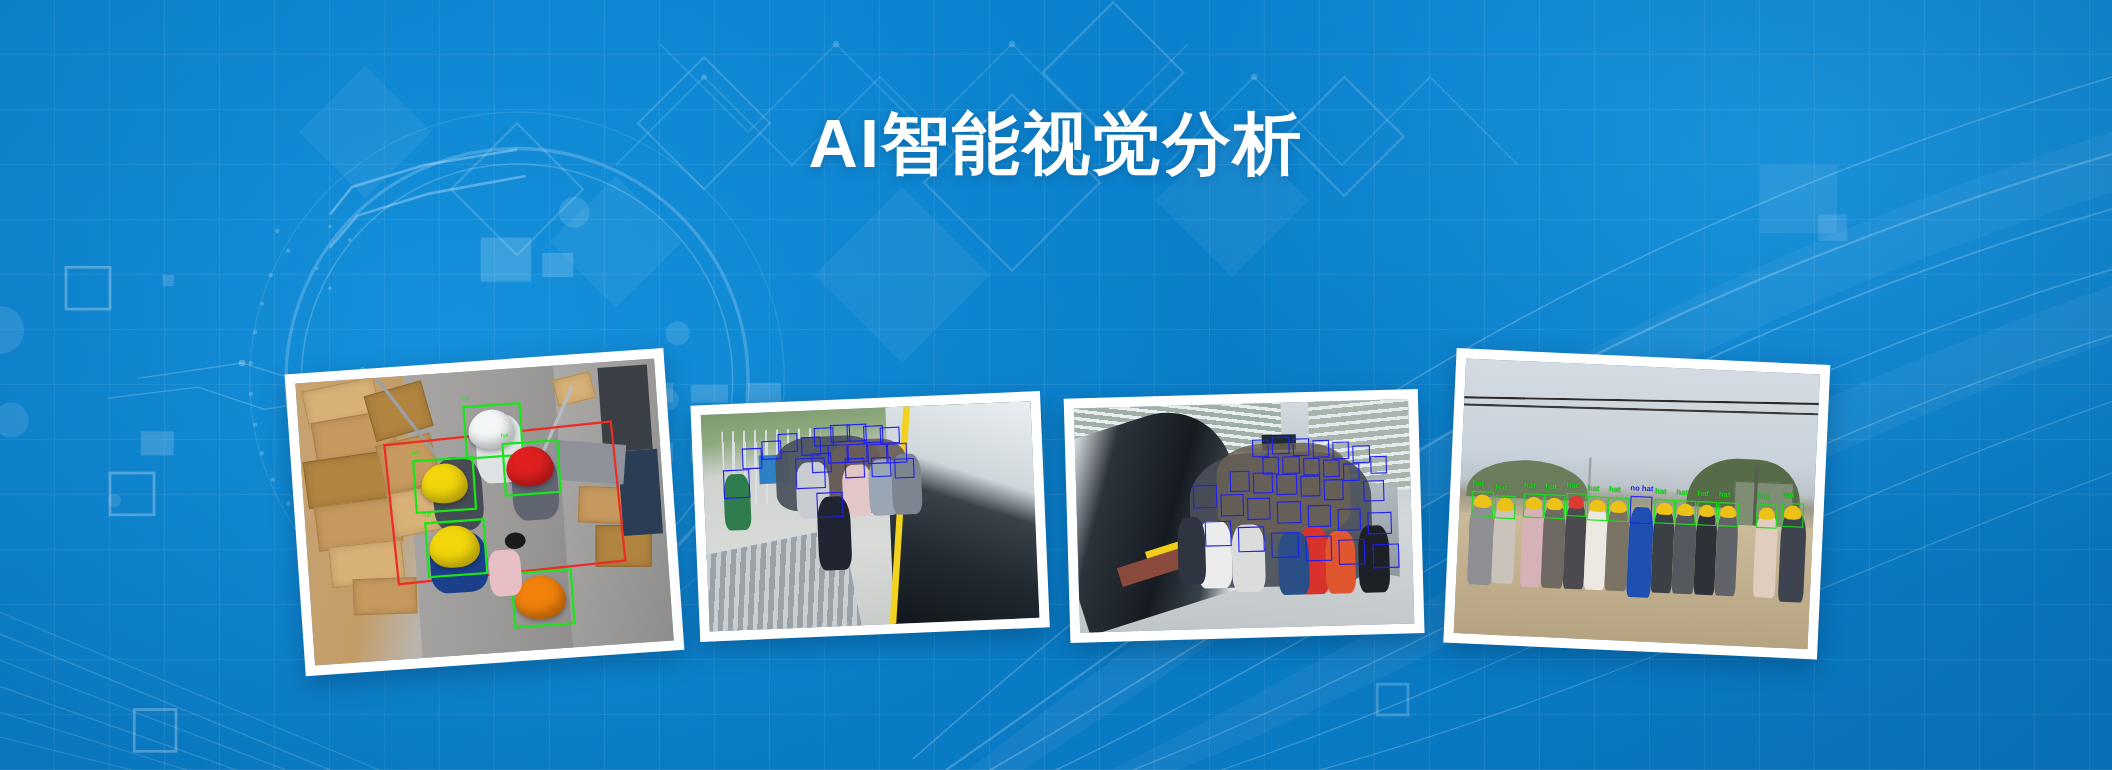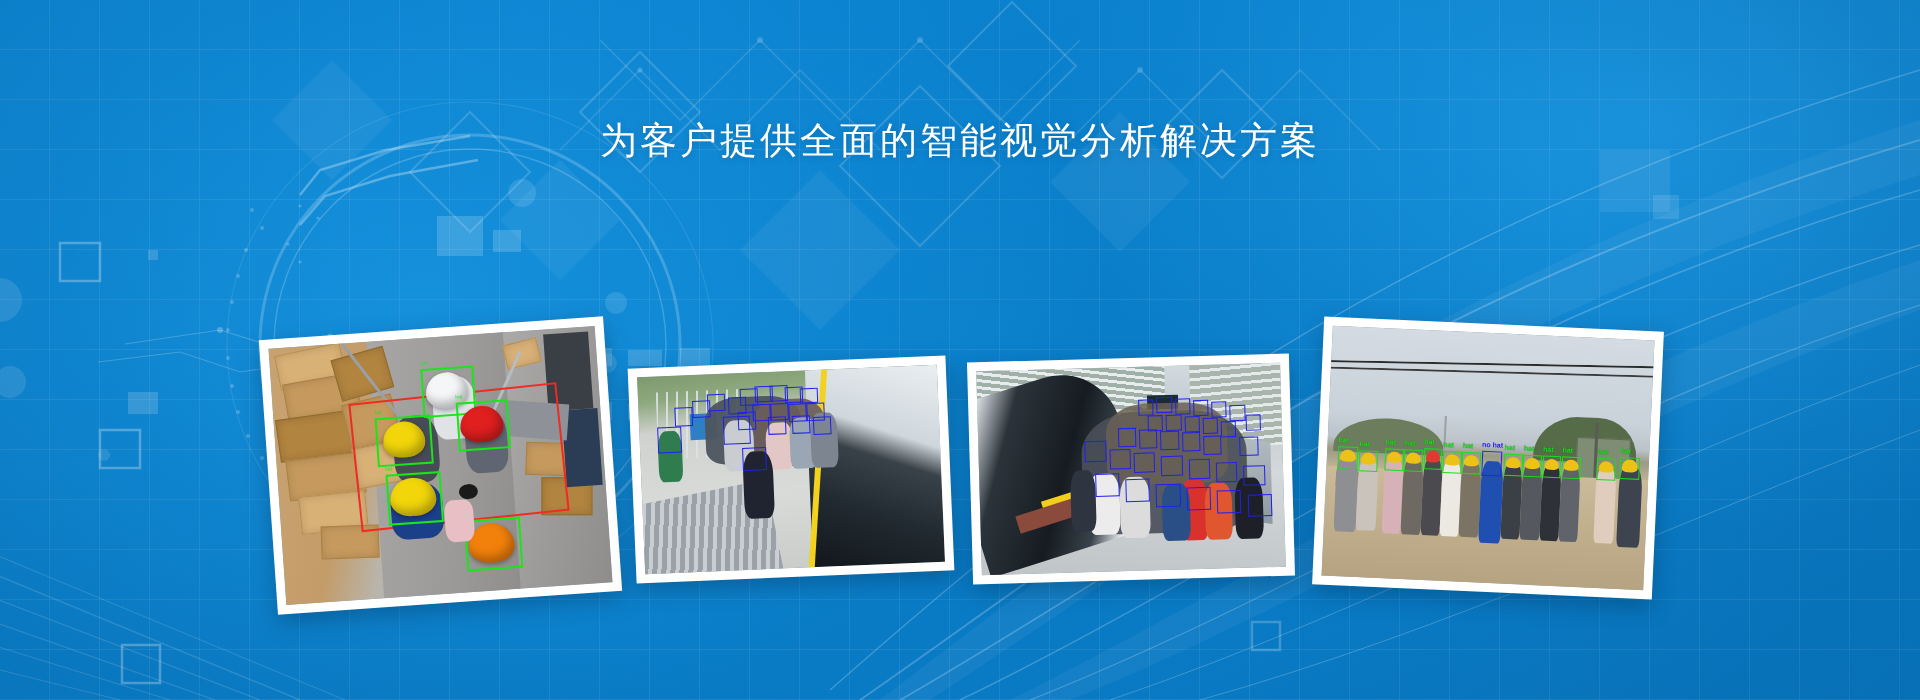--- a/index.html
+++ b/index.html
@@ -274,21 +274,21 @@
         <circle cx="0" cy="300" r="22"></circle>
         <circle cx="10" cy="382" r="16"></circle>
         <circle cx="104" cy="455" r="6"></circle>
       </g>
     </g>
   </svg>
 
   <div class="layer vignette"></div>
 
   <div class="headings">
-    <p class="subtitle">为客户提供全面的智能视觉分析解决方案</p>
+    <h1 class="title">AI智能视觉分析</h1>
   </div>
 
   <div class="cards">
 
     <div class="card card-1">
       <div class="ph">
         <div class="scene p1">
           <div class="floor"></div>
 
           <div class="box l" style="left:2%;top:1%;width:20%;height:13%;transform:rotate(-8deg);"></div>

